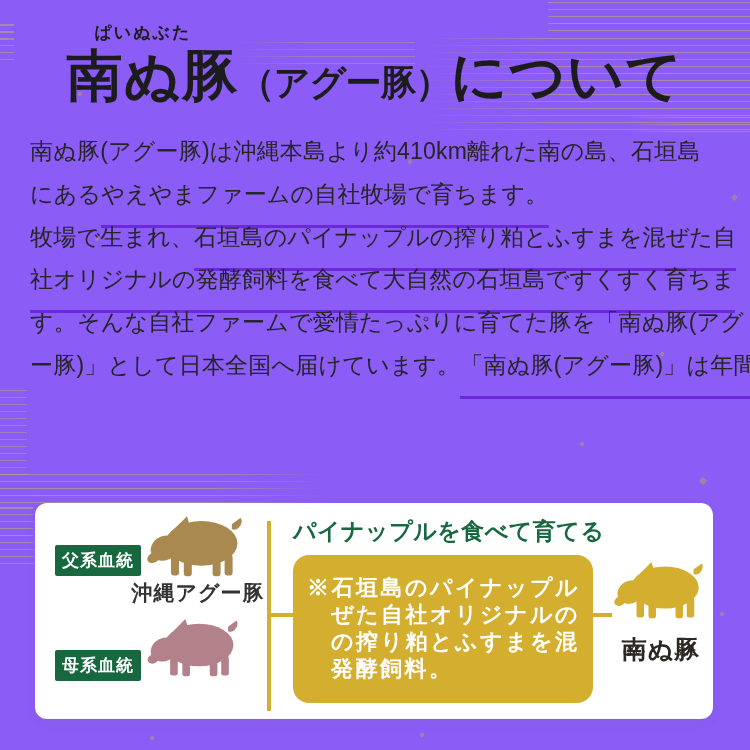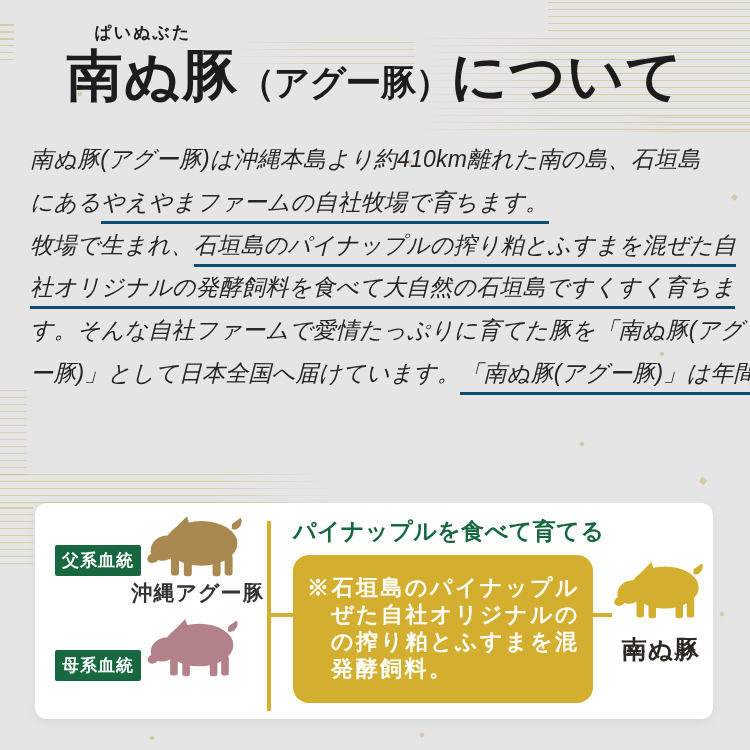--- a/index.html
+++ b/index.html
@@ -1,19 +1,19 @@
 <!DOCTYPE html>
 <html><head>
 <meta charset="utf-8">
 <style>
   html,body{margin:0;padding:0;}
   body{font-family:"Liberation Sans",sans-serif;}
   .page{
     position:relative;width:750px;height:750px;overflow:hidden;
-    background:#e5e5e5;color:#242424;
+    background:#8b5cf6;color:#242424;
   }
   
   .stripe{
     position:absolute;
     background-image:repeating-linear-gradient(to bottom,
       rgba(203,177,102,0.50) 0px, rgba(203,177,102,0.50) 1.5px,
       rgba(0,0,0,0) 1.5px, rgba(0,0,0,0) 7px);
   }
   .fade-l{-webkit-mask-image:linear-gradient(to right,transparent 0,#000 45%);
           mask-image:linear-gradient(to right,transparent 0,#000 45%);}
@@ -32,24 +32,24 @@
   
   .title-area{position:absolute;left:0;top:18px;width:750px;text-align:center;}
   .title-inner{position:relative;display:inline-block;padding-top:28px;
                font-family:"DejaVu Serif","Liberation Serif",serif;color:#1c1c1c;}
   .furigana-title{position:absolute;left:28px;top:3px;font-size:17px;
                   letter-spacing:2px;font-weight:600;}
   .main-title{margin:0;font-size:56px;font-weight:600;line-height:1.05;
               white-space:nowrap;letter-spacing:1px;}
   .t-paren{font-size:36px;letter-spacing:-1px;}
   
-  .para{position:absolute;left:30px;top:138px;width:700px;color:#252525;font-style:italic;}
+  .para{position:absolute;left:30px;top:130px;width:700px;color:#252525;}
   .pline{height:42.8px;line-height:42.8px;font-size:23px;white-space:nowrap;
          letter-spacing:0.2px;}
-  .u{border-bottom:3px solid #0c4a6e;padding-bottom:6px;}
+  .u{border-bottom:3px solid #6d28d9;padding-bottom:18px;}
   
   .card{position:absolute;left:35px;top:503px;width:678px;height:216px;
         background:#fff;border-radius:12px;
         box-shadow:0 3px 8px rgba(120,110,90,0.10);}
   .badge{position:absolute;background:#17673f;color:#fff;font-size:17px;
          font-weight:700;letter-spacing:1px;padding:4px 7px;border-radius:2px;}
   .badge-father{left:20px;top:42px;}
   .badge-mother{left:20px;top:147px;}
   .pigsvg{position:absolute;}
   .pig-father{left:112px;top:10px;}

